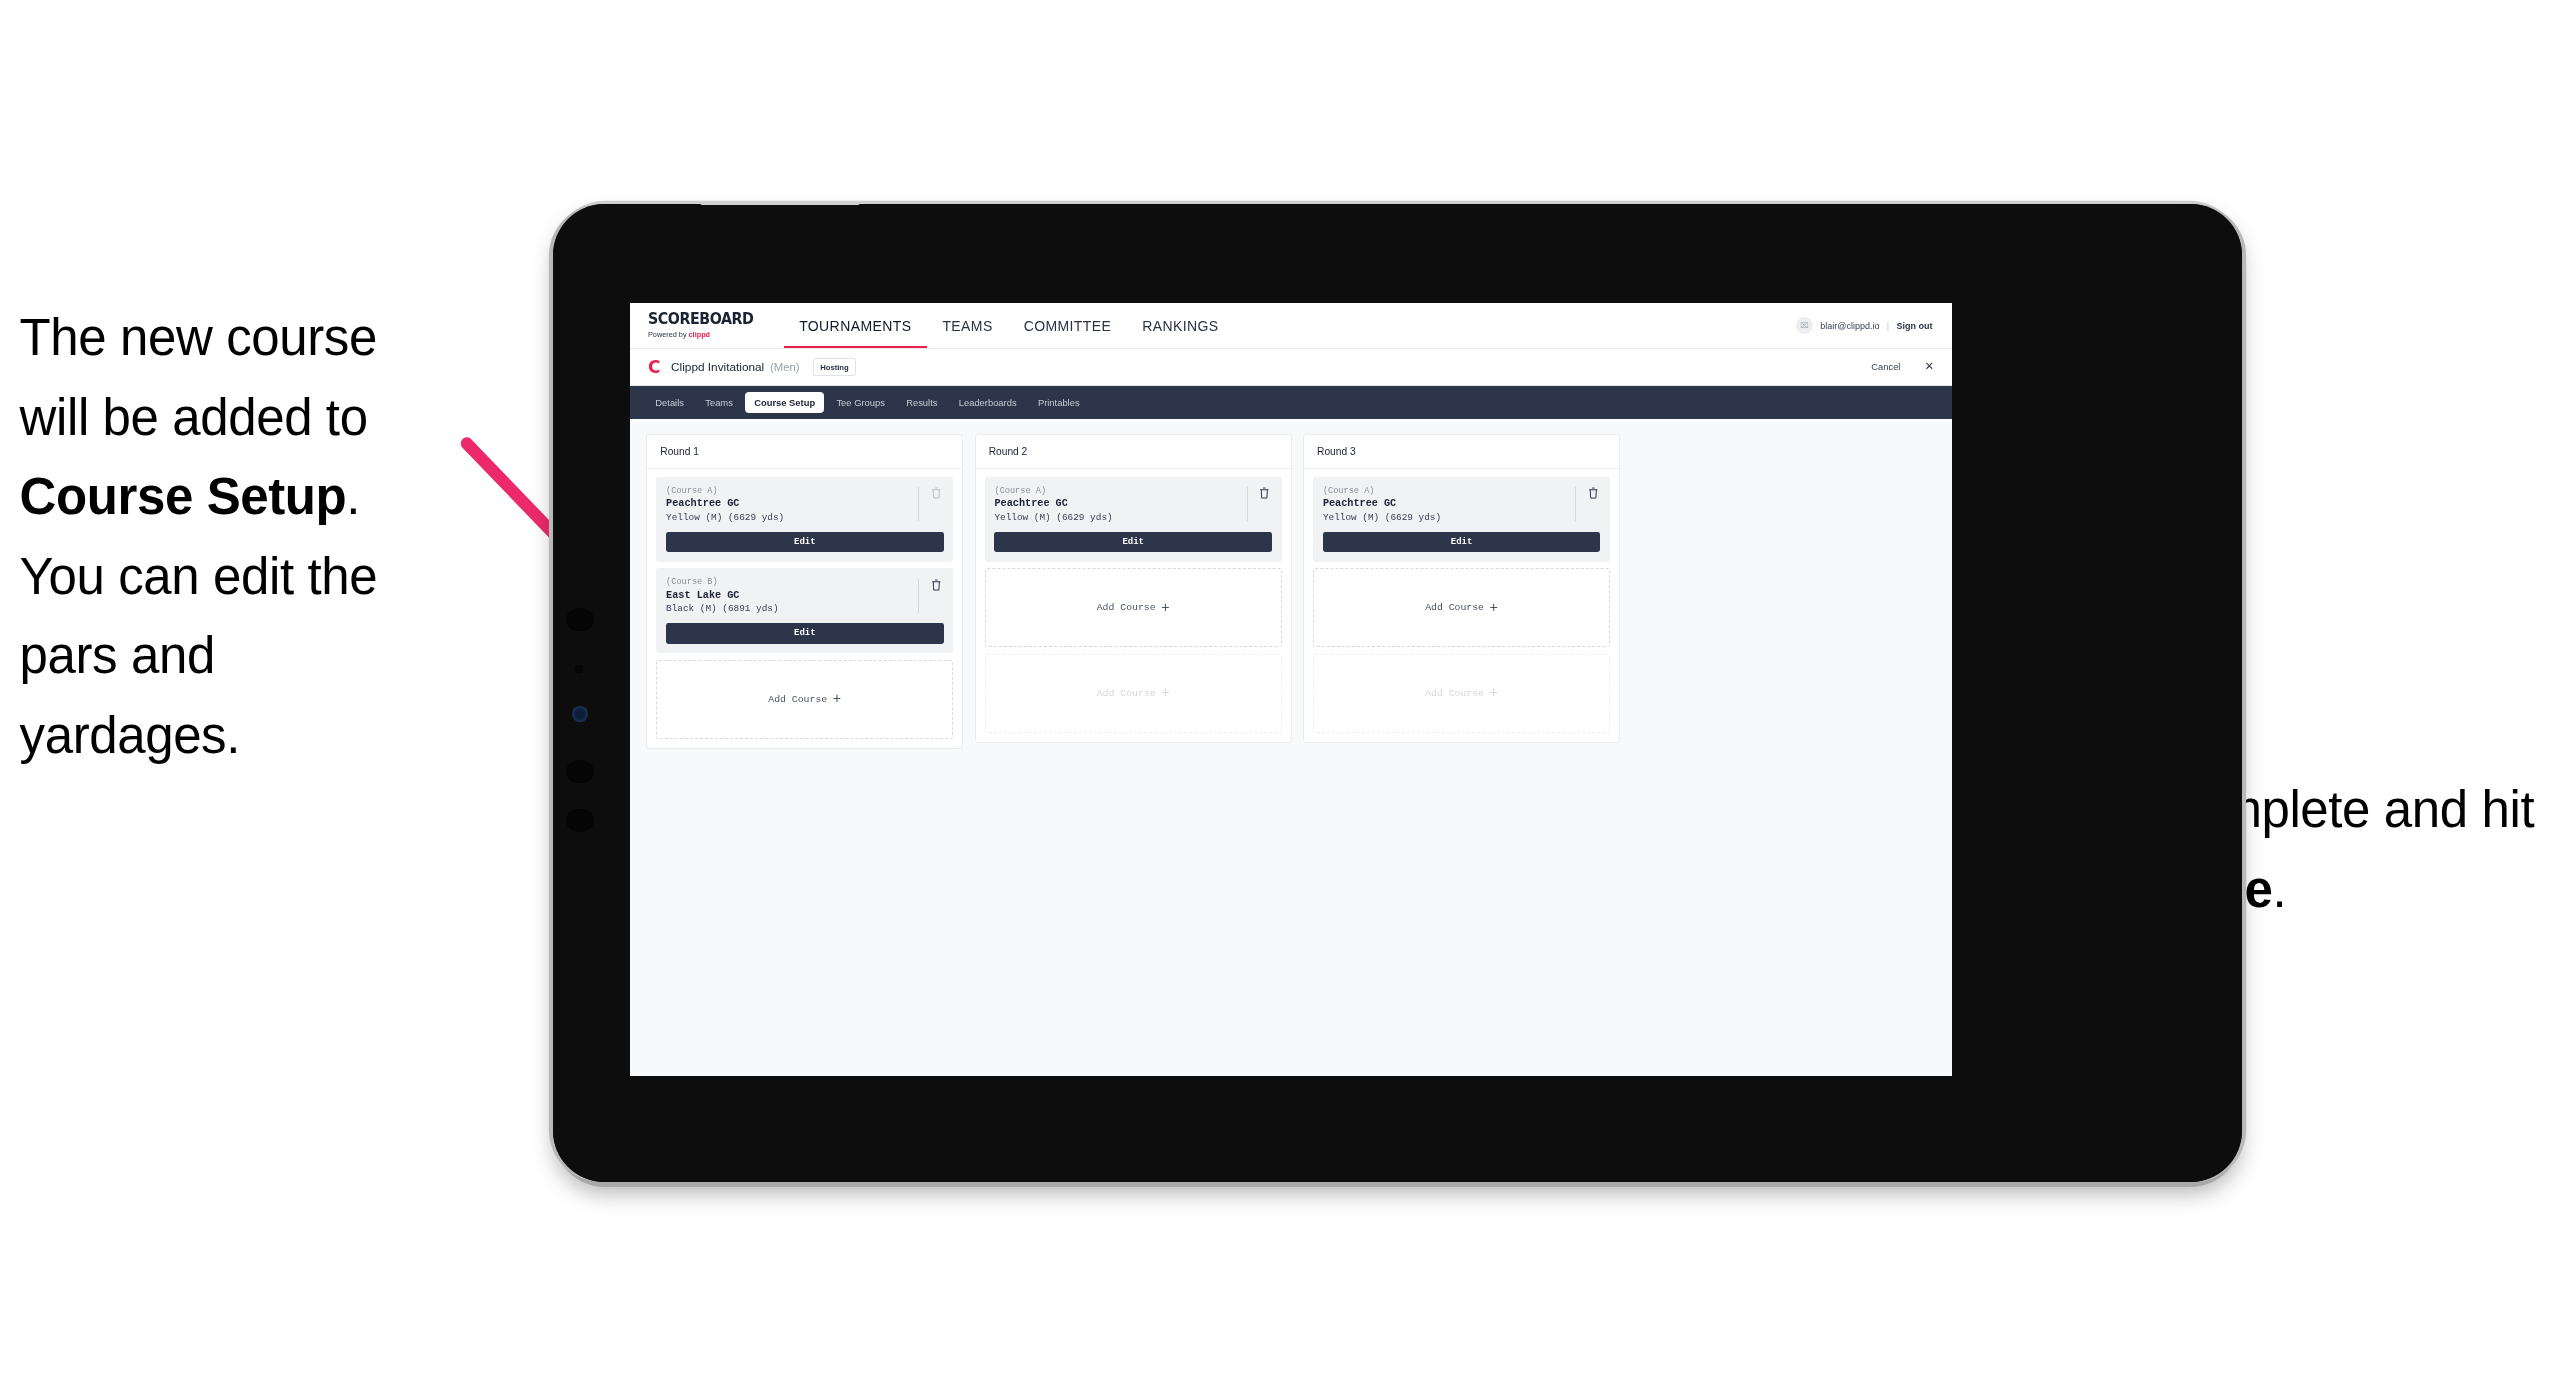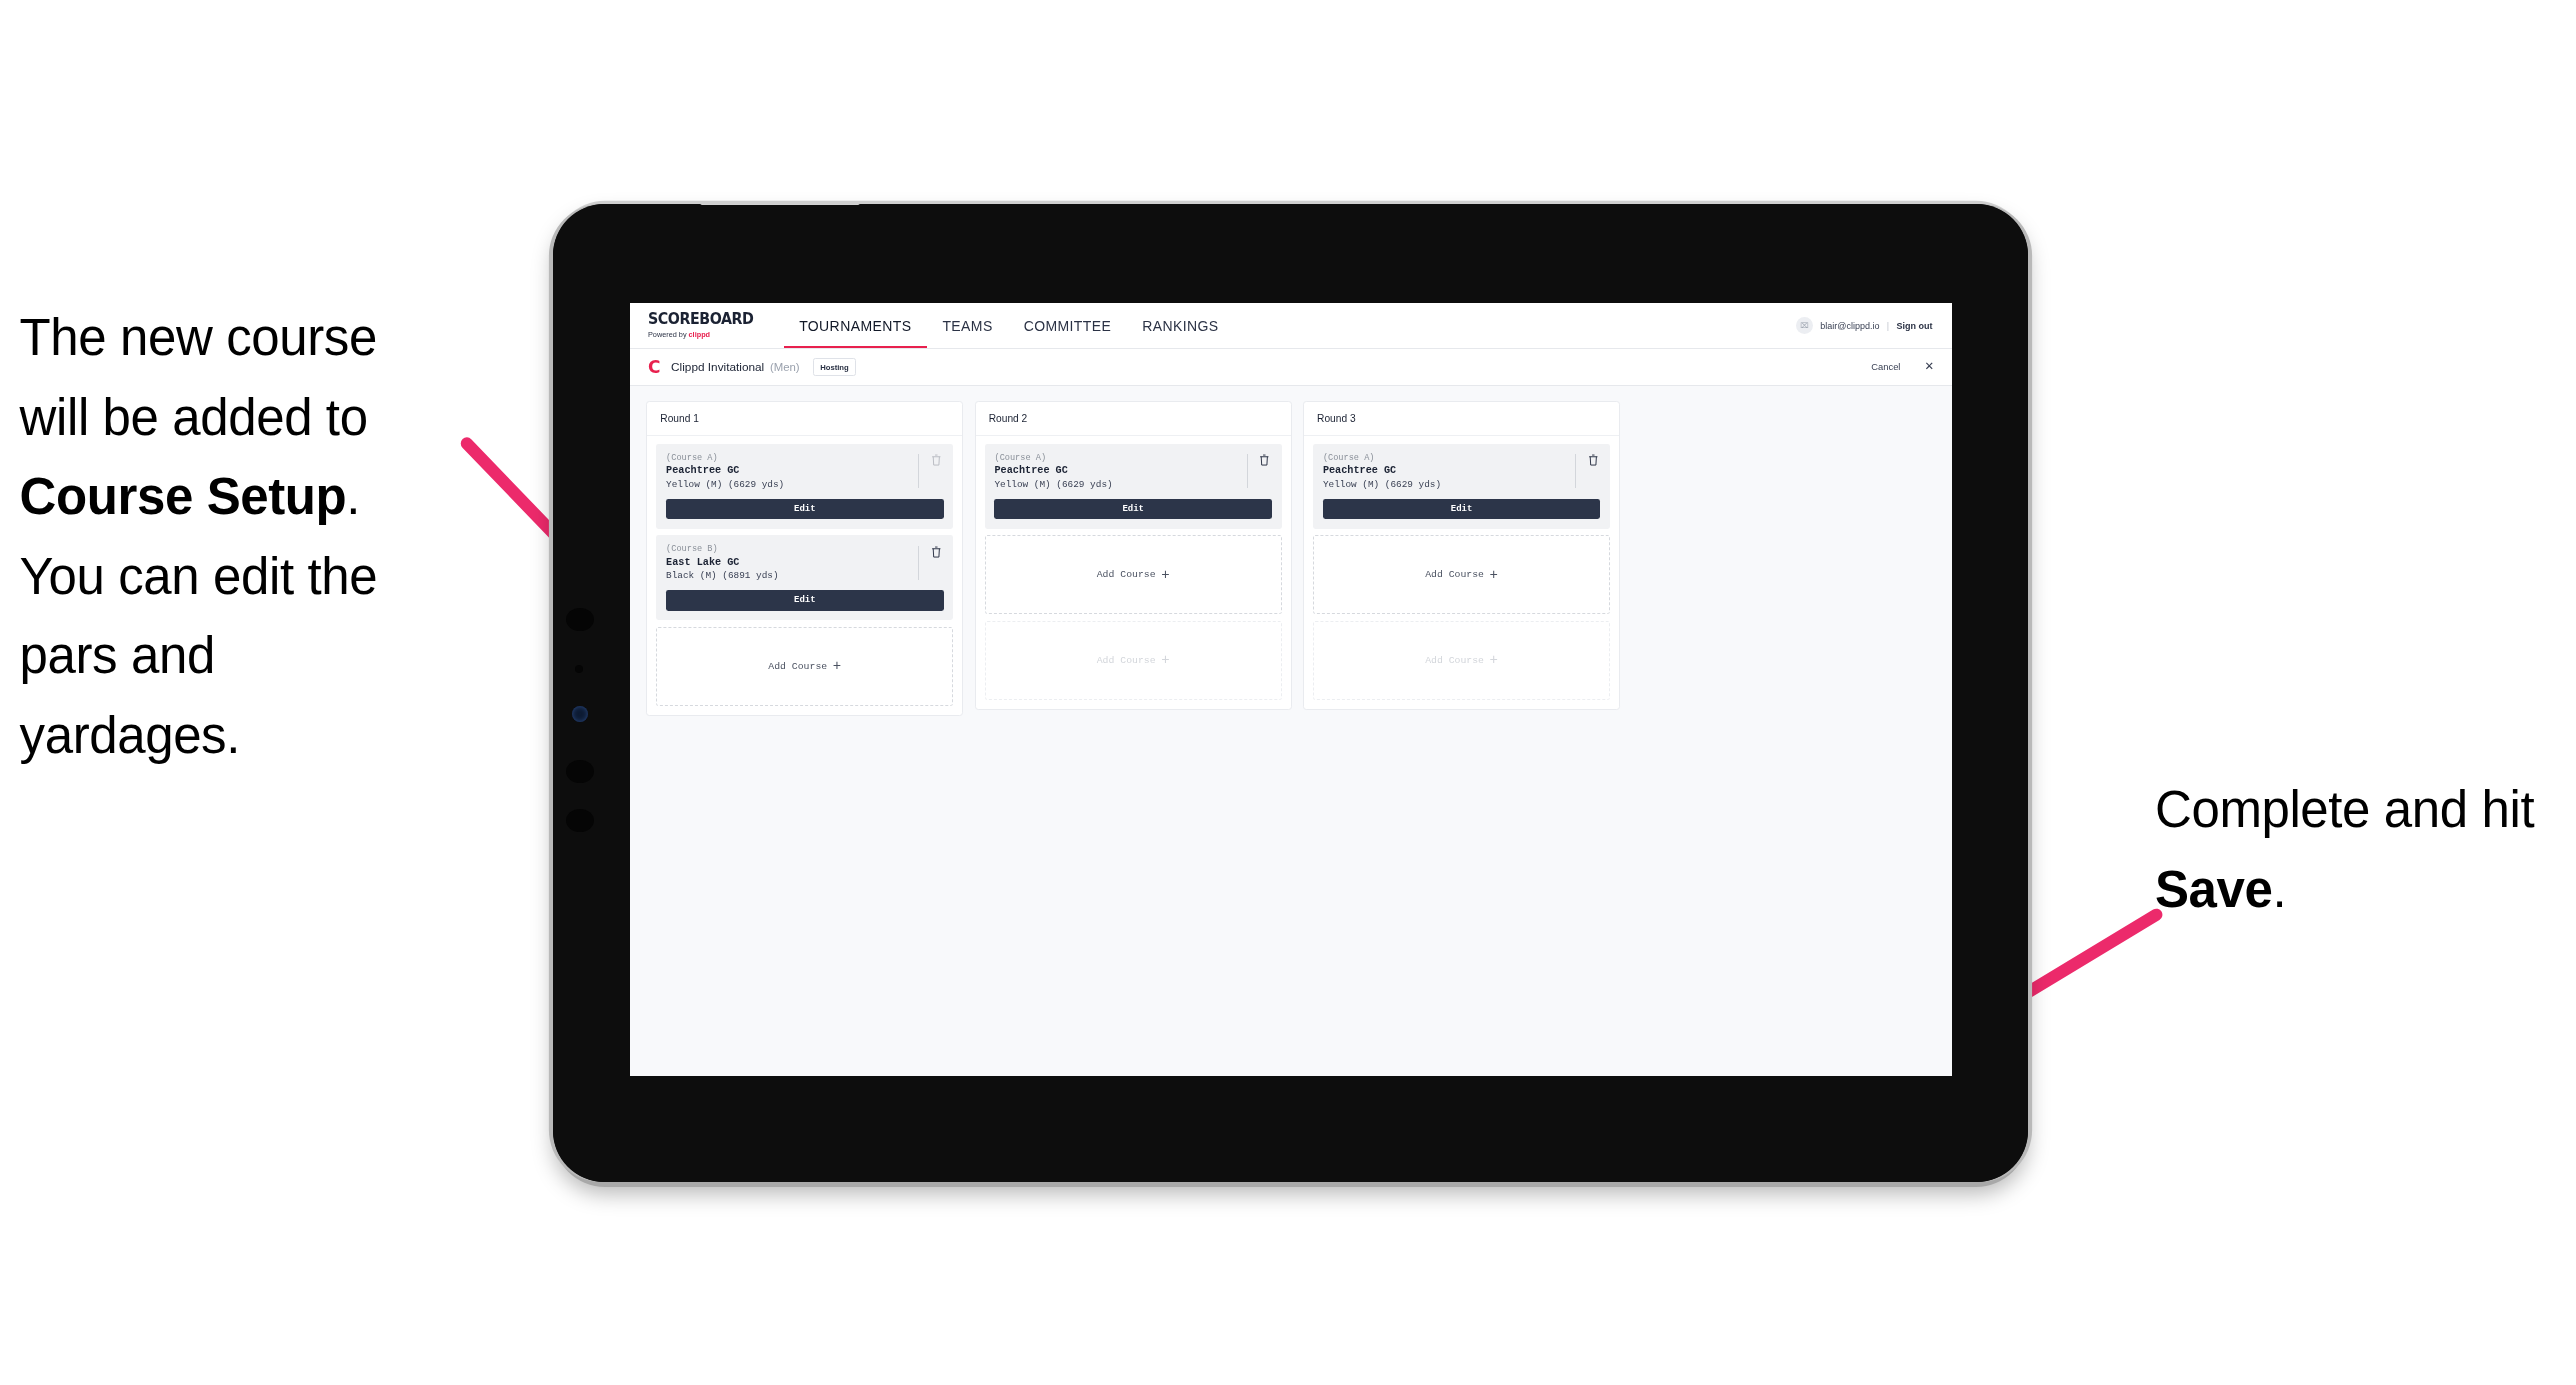--- a/index.html
+++ b/index.html
@@ -25,21 +25,21 @@
   #annot-right { left: 2155px; top: 770px; width: 408px; }
 
   .arrow { position: absolute; overflow: visible; }
   #arrow-left  { left: 457px;  top: 432px;  width: 212px; height: 220px; }
   #arrow-right { left: 1948px; top: 905px; width: 220px; height: 130px; }
 
   
   .tablet {
     position: absolute;
     left: 553px; top: 204px;
-    width: 1475px; height: 978px;
+    width: 1689px; height: 978px;
     background: #0d0d0d;
     border-radius: 52px;
     box-shadow:
       -4.1px 0 0 0 #b9b9b9,
       4.1px 0 0 0 #b9b9b9,
       0 4.9px 0 0 #a8a8a8,
       0 -3.3px 0 0 #cfcfcf,
       0 11.4px 21px rgba(0,0,0,.28);
   }
   .tablet-inner {
@@ -252,20 +252,29 @@
           <div class="tlogo">C</div>
           <div class="tname">Clippd Invitational</div>
           <div class="tgender">(Men)</div>
           <div class="hosting">Hosting</div>
           <div class="tbar-right">
             <span>Cancel</span>
             <span class="xglyph">✕</span>
           </div>
         </div>
 
+        <div class="subtabs">
+          <div class="subtab">Details</div>
+          <div class="subtab">Teams</div>
+          <div class="subtab active">Course Setup</div>
+          <div class="subtab">Tee Groups</div>
+          <div class="subtab">Results</div>
+          <div class="subtab">Leaderboards</div>
+          <div class="subtab">Printables</div>
+        </div>
 
         <div class="content">
 
           <div class="round-col">
             <div class="round-head">Round 1</div>
             <div class="col-body">
 
               <div class="course-card">
                 <div class="cc-top">
                   <div class="cc-text">

